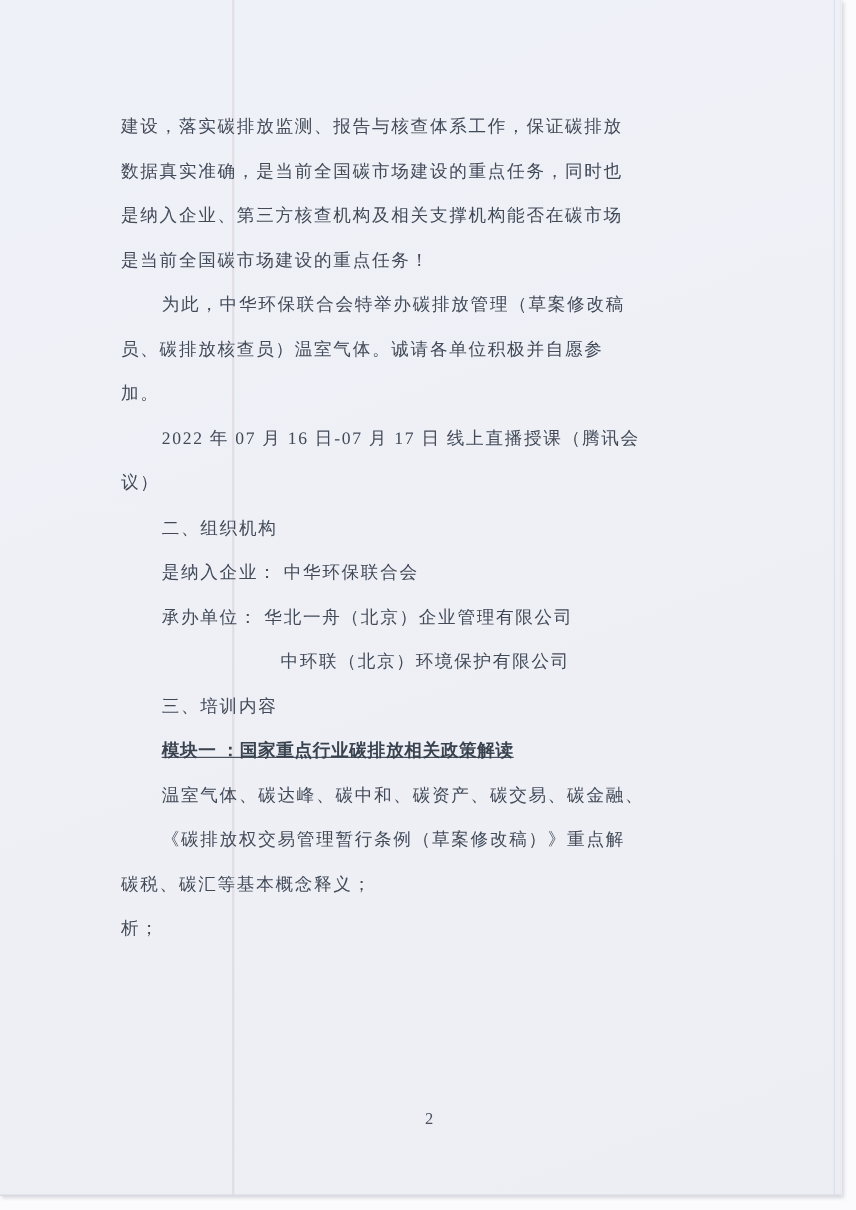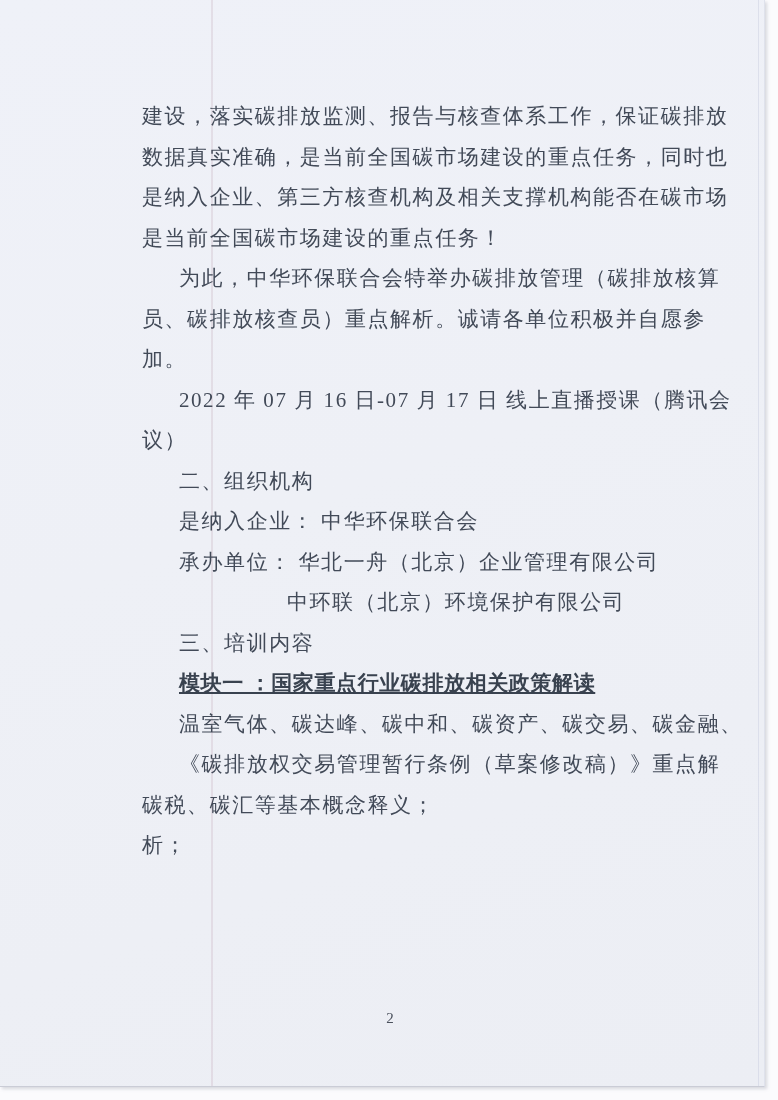--- a/index.html
+++ b/index.html
@@ -49,24 +49,23 @@
     .content {
       position: absolute;
       left: 110px;
       top: 96px;
       width: 584px;
       color: #424a58;
     }
     .line {
       height: 40.5px;
       line-height: 40.5px;
-      font-size: 21px;
+      font-size: 16px;
       letter-spacing: 1.55px;
       white-space: nowrap;
-      margin-left: 32px;
     }
     .indent { text-indent: 37px; }
     .hang   { text-indent: 145px; }
     .bold   {
       font-weight: bold;
       letter-spacing: 0.6px;
       color: #39424f;
       text-decoration: underline;
     }
     .page-num {
@@ -86,22 +85,22 @@
 <div class="scan-canvas">
   <div class="paper">
     <div class="crease"></div>
     <div class="crease-right"></div>
 
     <div class="content">
       <div class="line">建设，落实碳排放监测、报告与核查体系工作，保证碳排放</div>
       <div class="line">数据真实准确，是当前全国碳市场建设的重点任务，同时也</div>
       <div class="line">是纳入企业、第三方核查机构及相关支撑机构能否在碳市场</div>
       <div class="line">是当前全国碳市场建设的重点任务！</div>
-      <div class="line indent">为此，中华环保联合会特举办碳排放管理（碳排放核算</div>
-      <div class="line">员、碳排放核查员）重点解析。诚请各单位积极并自愿参</div>
+      <div class="line indent">为此，中华环保联合会特举办碳排放管理（草案修改稿</div>
+      <div class="line">员、碳排放核查员）温室气体。诚请各单位积极并自愿参</div>
       <div class="line">加。</div>
       <div class="line indent">2022 年 07 月 16 日-07 月 17 日  线上直播授课（腾讯会</div>
       <div class="line">议）</div>
       <div class="line indent">二、组织机构</div>
       <div class="line indent">是纳入企业： 中华环保联合会</div>
       <div class="line indent">承办单位： 华北一舟（北京）企业管理有限公司</div>
       <div class="line hang">中环联（北京）环境保护有限公司</div>
       <div class="line indent">三、培训内容</div>
       <div class="line indent bold">模块一 ：国家重点行业碳排放相关政策解读</div>
       <div class="line indent">温室气体、碳达峰、碳中和、碳资产、碳交易、碳金融、</div>

